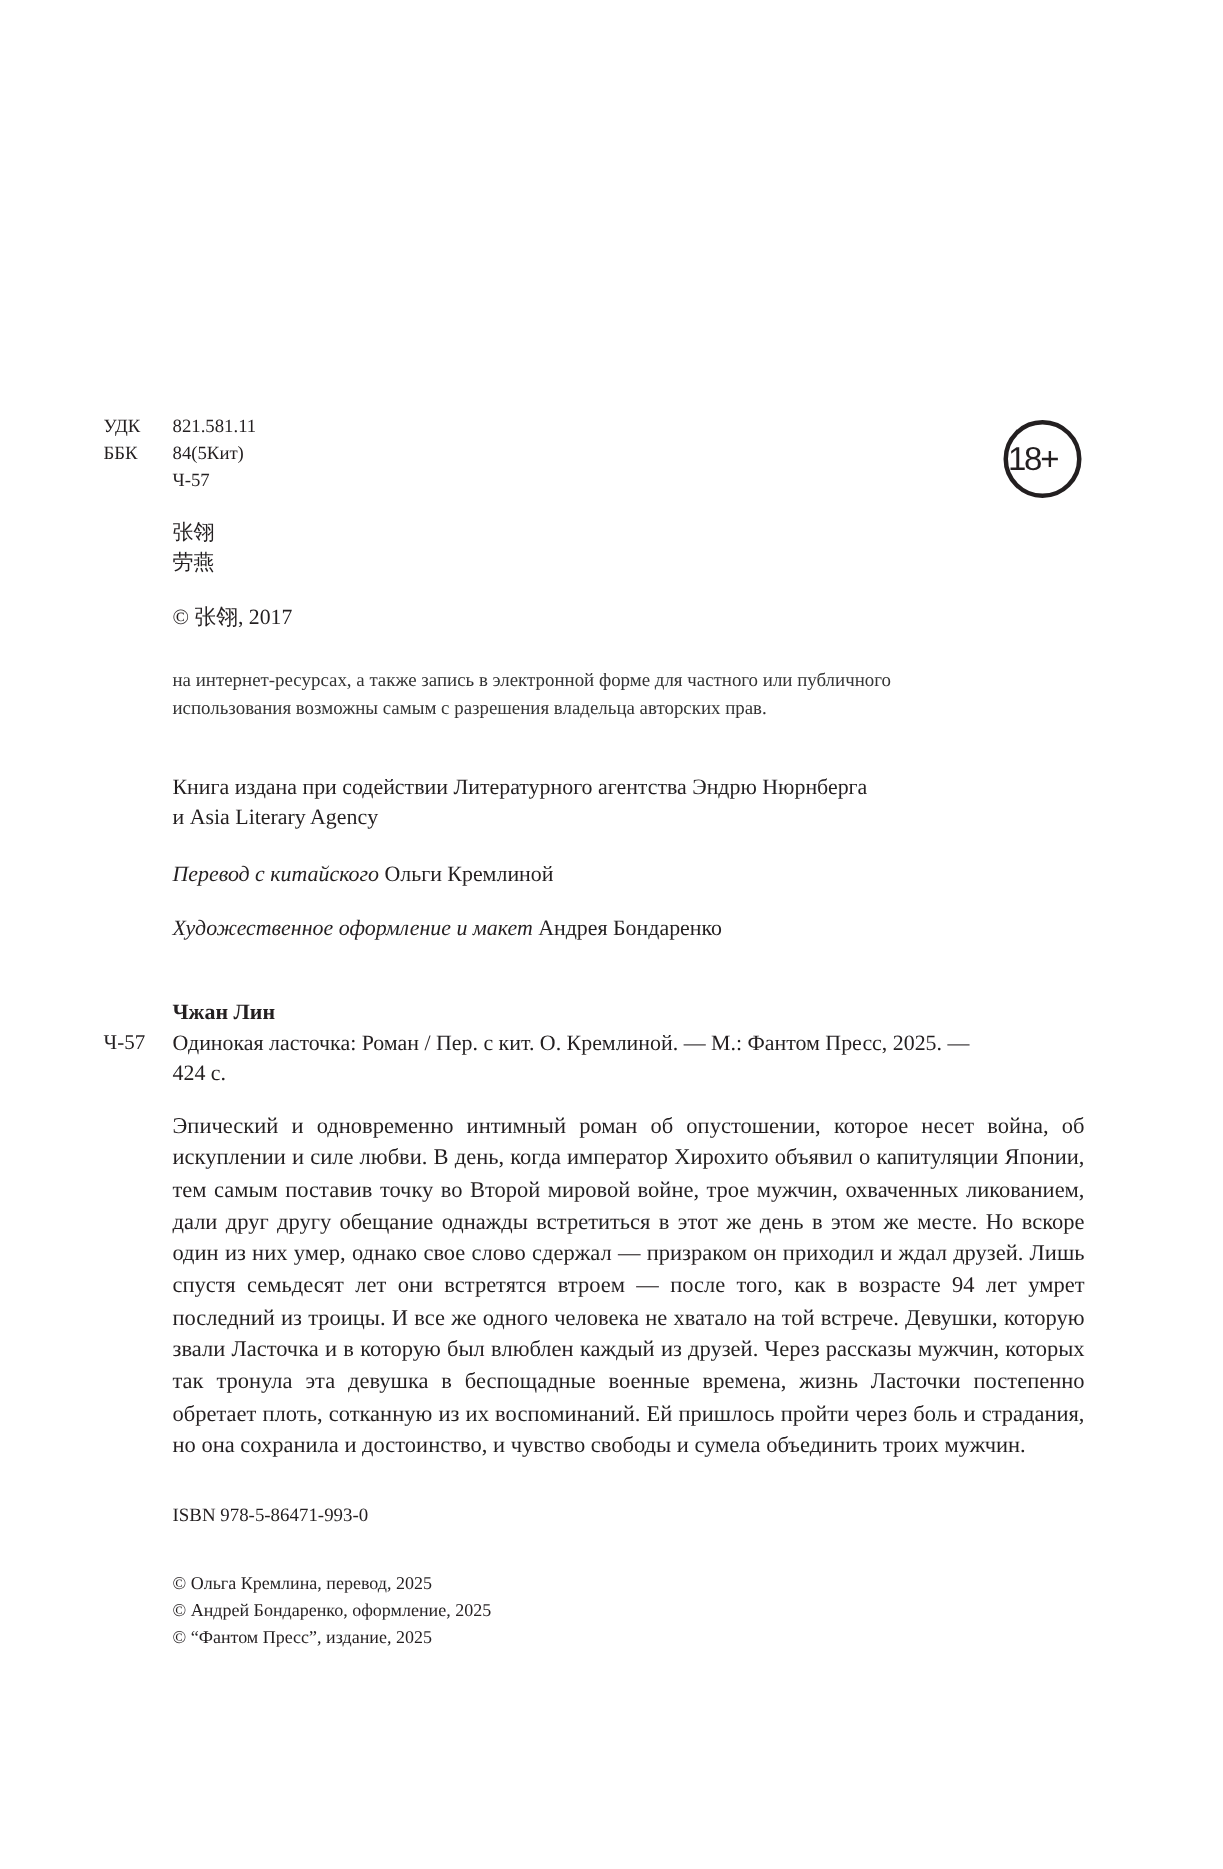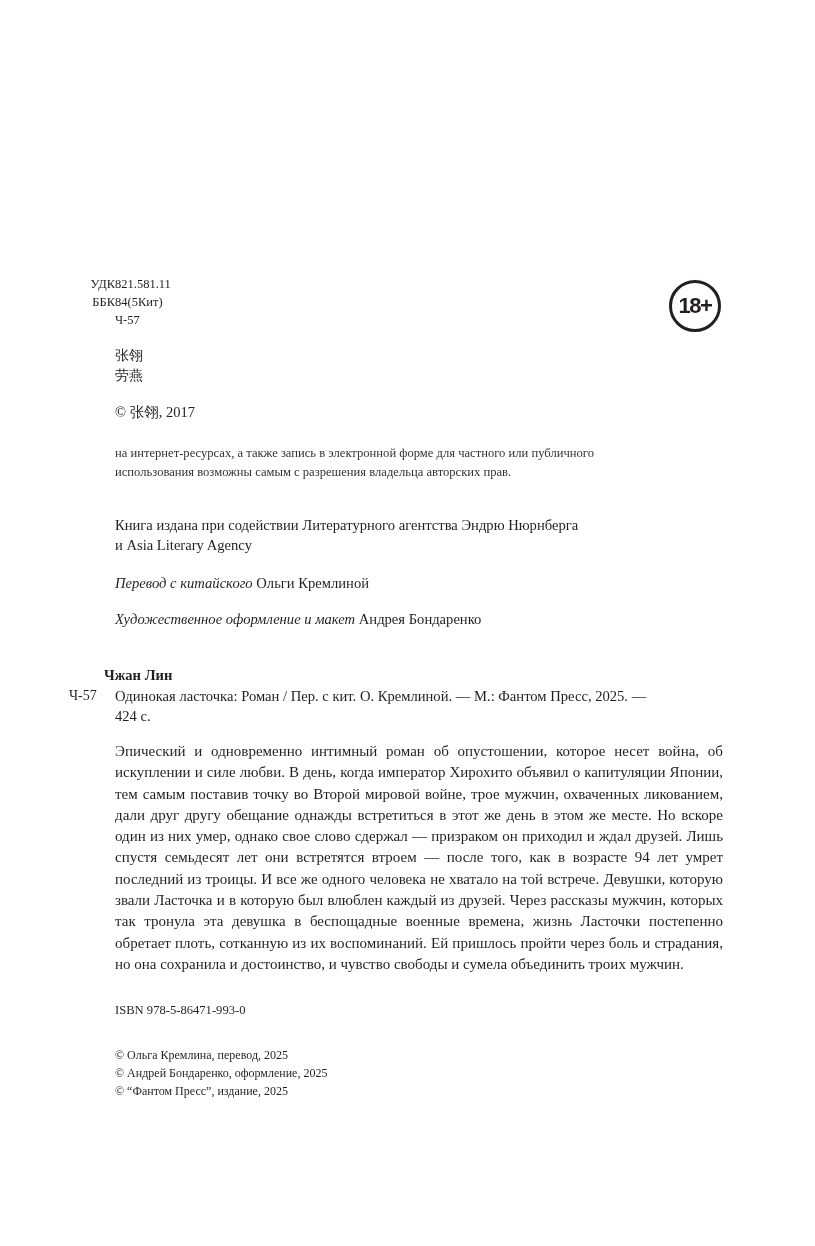--- a/index.html
+++ b/index.html
@@ -13,50 +13,50 @@
       position: relative;
       font-family: "Liberation Serif", "DejaVu Serif", serif;
       overflow: hidden;
     }
     .page { position: absolute; left: 0; top: 0; width: 815px; height: 1246px; }
 
     .abs { position: absolute; }
 
     
     .classif { left: 69px; top: 275px; font-size: 12.5px; line-height: 18px; }
-    .classif .row { display: flex; height: 18px; text-align: right; }
+    .classif .row { display: flex; height: 18px; }
     .classif .key { width: 46px; }
     .classif .val { }
 
     .age-badge {
       left: 669px; top: 280px;
       width: 52px; height: 52px;
       border: 3.5px solid #231f20;
       border-radius: 50%;
-      display: flex; align-items: center; justify-content: center;
+      display: flex; align-items: center; justify-content: flex-start;
       font-family: "Liberation Sans", "DejaVu Sans", sans-serif;
-      font-weight: bold;
+      font-weight: normal;
       font-size: 22px;
       letter-spacing: -1.5px;
       color: #231f20;
     }
 
     .cn { left: 115px; top: 345px; font-family: "DejaVu Sans", sans-serif; font-size: 14px; line-height: 20px; }
     .copyright-orig { left: 115px; top: 402px; font-size: 14.5px; line-height: 20px; }
 
     .rights { left: 115px; top: 444px; width: 560px; font-size: 12.6px; line-height: 19px; color: #333; }
 
     .agency { left: 115px; top: 515px; width: 560px; font-size: 14.6px; line-height: 20px; }
 
     .credits { left: 115px; top: 573px; font-size: 14.6px; line-height: 20px; }
     .credits i { font-style: italic; font-family: Liberation Serif, serif; }
     .credits .line { height: 20px; }
     .credits .gap { height: 16px; }
 
-    .author { left: 104px; top: 665px; font-size: 14.6px; font-weight: bold; line-height: 20px; }
+    .author { left: 115px; top: 665px; font-size: 14.6px; font-weight: bold; line-height: 20px; }
     .bib-code { left: 69px; top: 686px; font-size: 14px; line-height: 20px; }
     .bib { left: 115px; top: 686px; width: 610px; font-size: 14.6px; line-height: 20px; }
 
     .annotation {
       left: 115px; top: 741px; width: 608px;
       font-size: 15px; line-height: 21.3px;
       text-align: justify;
       hyphens: manual;
     }
 

